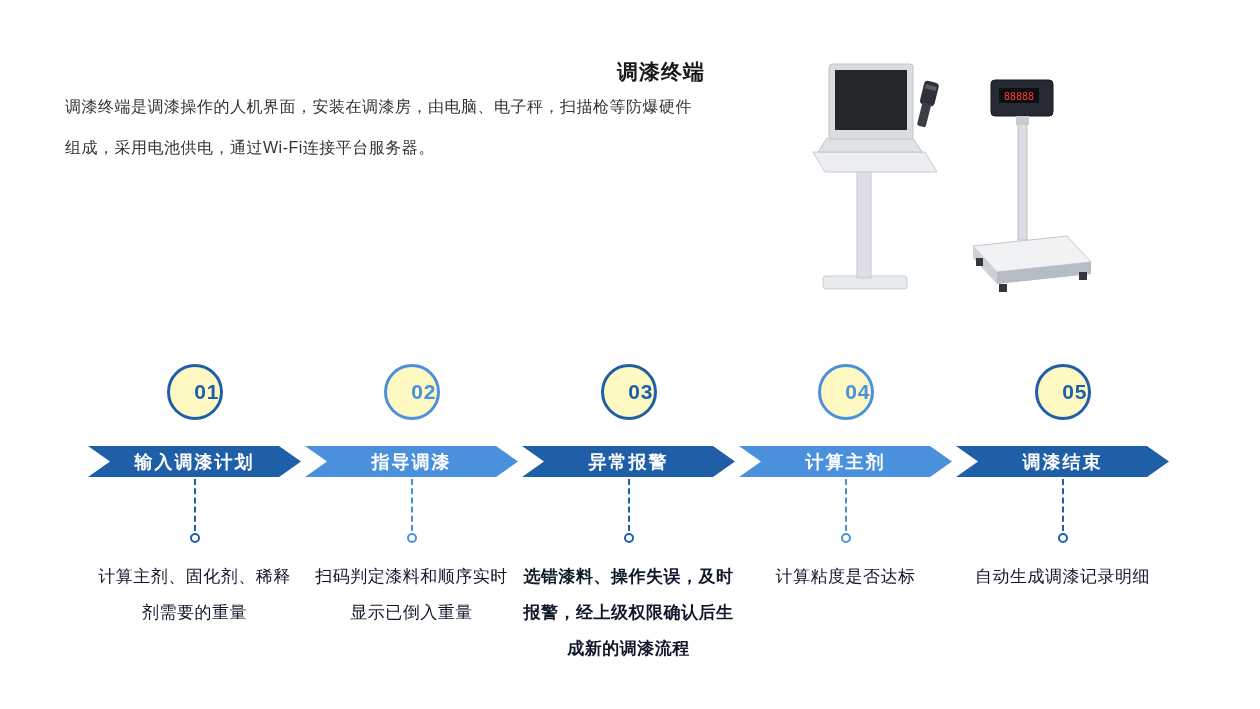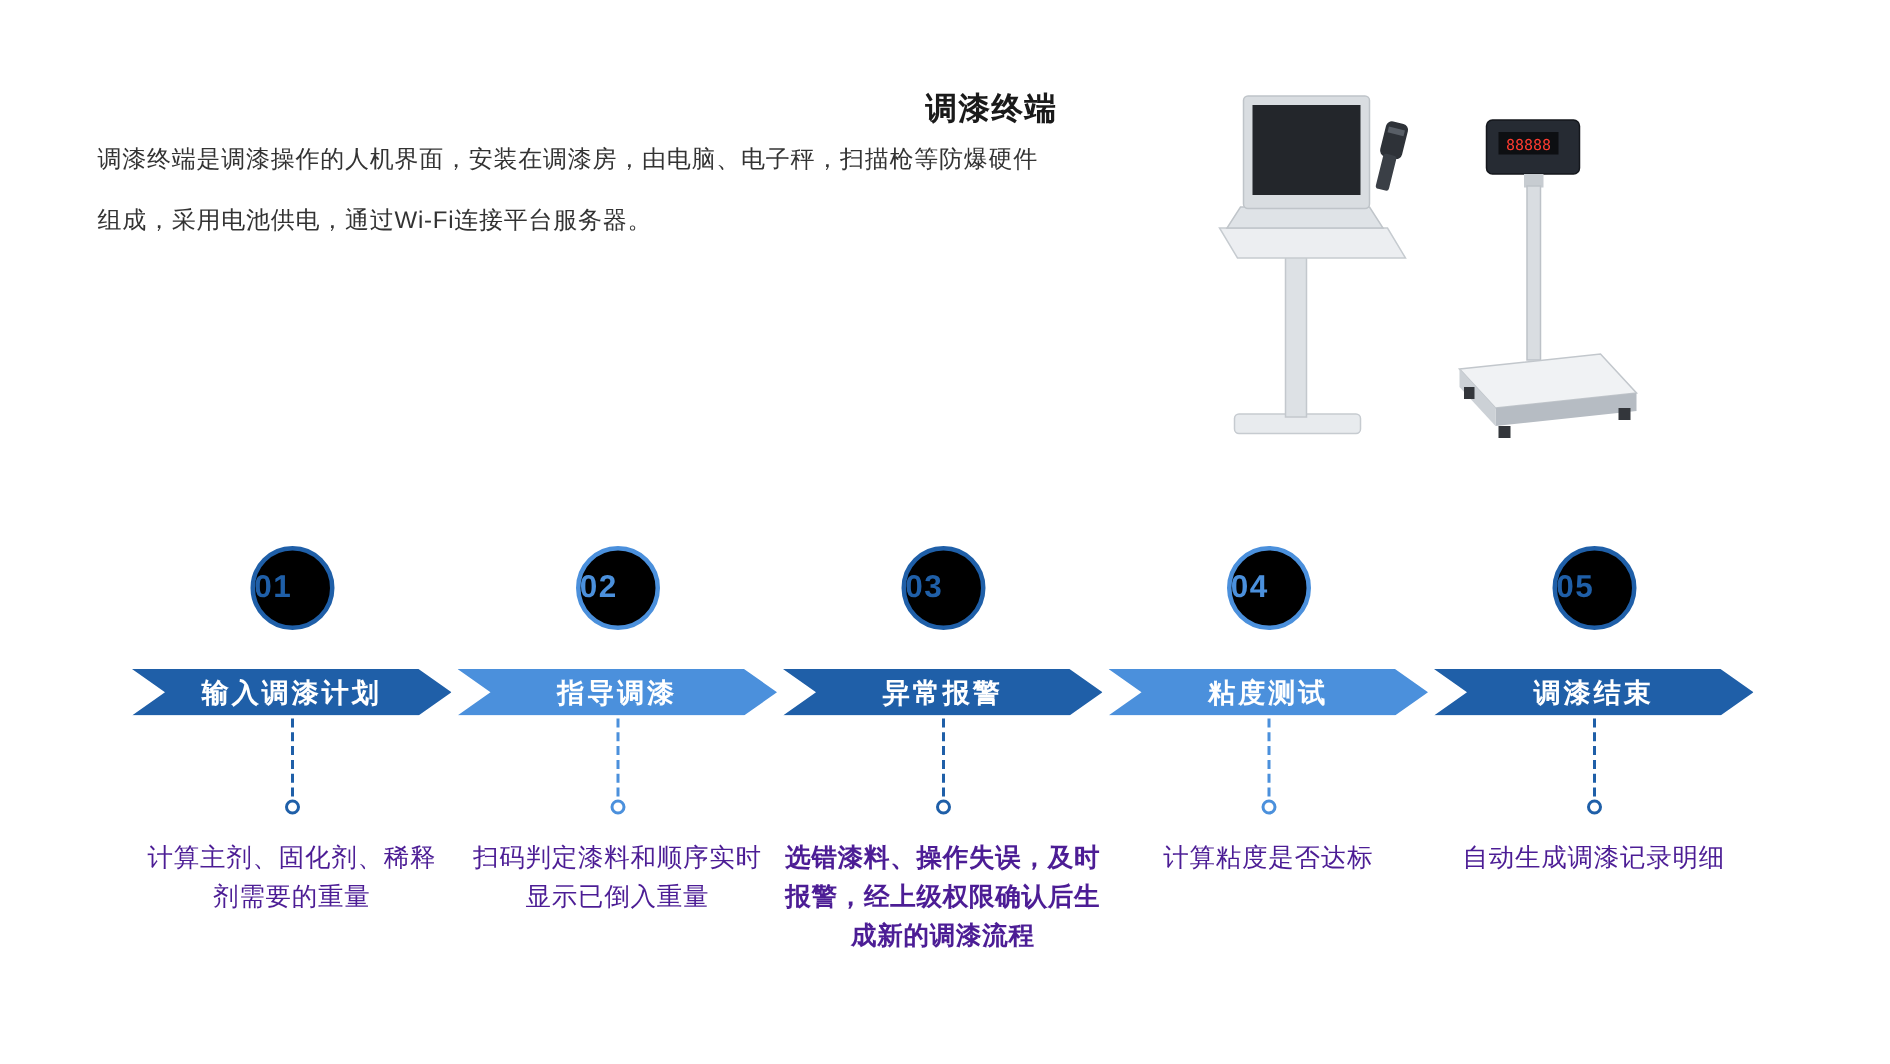--- a/index.html
+++ b/index.html
@@ -58,24 +58,24 @@
     align-items: center;
   }
   .tone-dark  { --tone: #1f5fa8; }
   .tone-light { --tone: #4b90dc; }
 
   .circle {
     width: 56px;
     height: 56px;
     border-radius: 50%;
     border: 3px solid var(--tone);
-    background: #000000;
-    display: flex;
-    align-items: center;
-    justify-content: flex-start;
+    background: #fef9c3;
+    display: flex;
+    align-items: center;
+    justify-content: flex-end;
     margin-bottom: 26px;
   }
   .circle span {
     font-size: 21px;
     font-weight: bold;
     color: var(--tone);
     letter-spacing: 1px;
   }
 
   .arrow {
@@ -110,22 +110,22 @@
     height: 10px;
     border-radius: 50%;
     border: 2px solid var(--tone);
     background: #ffffff;
     margin-top: 2px;
   }
 
   .desc {
     margin-top: 16px;
     font-size: 17px;
-    line-height: 26px;
-    color: #4c1d95;
+    line-height: 36px;
+    color: #0f172a;
     text-align: center;
     padding: 0 10px;
     letter-spacing: 0.5px;
   }
   .step-3 .desc { padding: 0 1px; font-weight: bold; }
 </style>
 </head>
 <body>
 
 <div class="header">
@@ -209,21 +209,21 @@
         <div class="ring"></div>
       </div>
     <div class="desc">选错漆料、操作失误，及时报警，经上级权限确认后生成新的调漆流程</div>
   </div>
 
   <div class="step step-4 tone-light">
     <div class="circle">
         <span>04</span>
       </div>
     <div class="arrow">
-        <span class="arrow-label">粘度测试</span>
+        <span class="arrow-label">计算主剂</span>
       </div>
     <div class="connector">
         <div class="dash"></div>
         <div class="ring"></div>
       </div>
     <div class="desc">计算粘度是否达标</div>
   </div>
 
   <div class="step step-5 tone-dark">
     <div class="circle">

